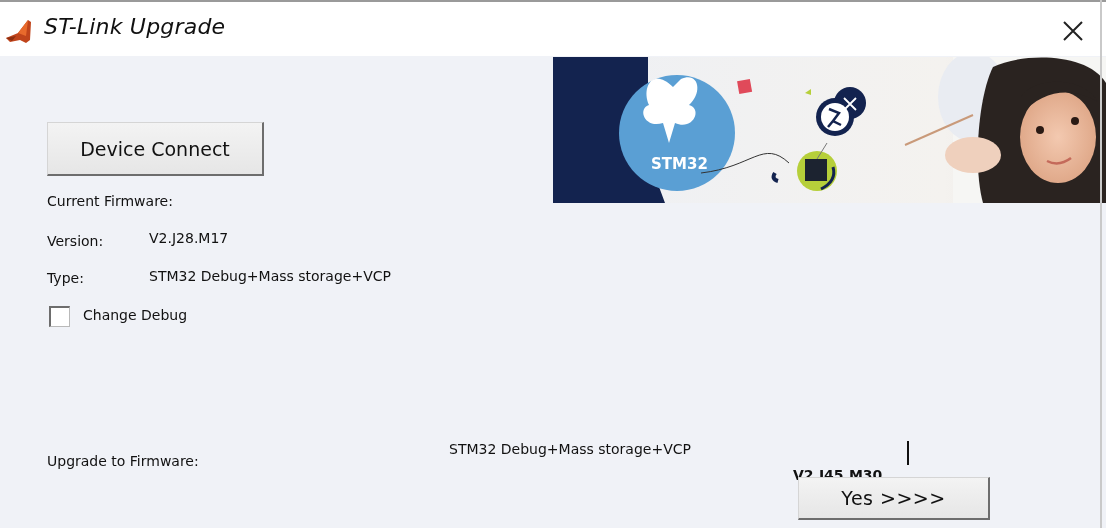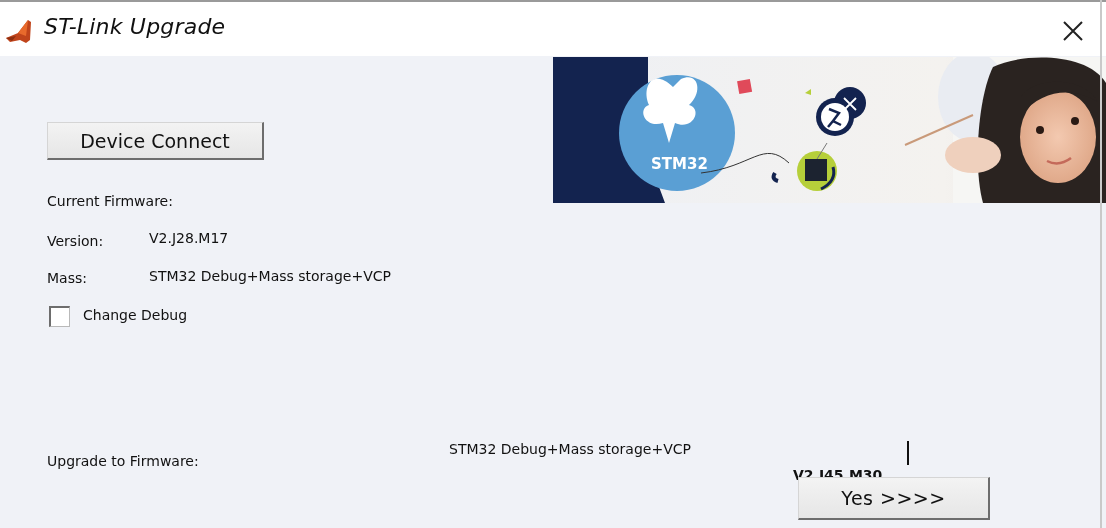--- a/index.html
+++ b/index.html
@@ -37,21 +37,21 @@
     position: absolute;
     background: linear-gradient(#f3f3f3, #e6e6e6);
     border: 1px solid #d5d5d5;
     border-right: 2px solid #6d6d6d;
     border-bottom: 2px solid #6d6d6d;
     box-sizing: border-box;
     font-size: 19px; color: #111;
     display: flex; align-items: center; justify-content: center;
     cursor: pointer;
   }
-  .btn-connect { left: 47px; top: 122px; width: 217px; height: 38px; }
+  .btn-connect { left: 47px; top: 122px; width: 217px; height: 54px; }
   .btn-yes { left: 798px; top: 477px; width: 192px; height: 43px; letter-spacing: 0.5px; }
   .label { position: absolute; font-size: 14px; color: #111; white-space: nowrap; }
   .checkbox {
     position: absolute; left: 49px; top: 306px; width: 21px; height: 21px;
     background: #fff; border: 1px solid #b9b9b9;
     border-left: 2px solid #6d6d6d; border-top: 2px solid #6d6d6d;
     box-sizing: border-box; cursor: pointer;
   }
   .banner {
     position: absolute; left: 518px; top: 57px; width: 558px; height: 146px;
@@ -122,21 +122,21 @@
     <circle cx="522" cy="64" r="4" fill="#2a1a14"></circle>
     <path d="M494 104 q12 6 24 -3" stroke="#c46a5a" stroke-width="2.5" fill="none"></path>
     <ellipse cx="420" cy="98" rx="28" ry="18" fill="#efd0bd"></ellipse>
     <path d="M352 88 L 420 58" stroke="#c99a7a" stroke-width="2"></path>
   </svg>
 </div>
 
 <span class="label" style="left:47px; top:193px;">Current Firmware:</span>
 <span class="label" style="left:47px; top:233px;">Version:</span>
 <span class="label" style="left:149px; top:230px;">V2.J28.M17</span>
-<span class="label" style="left:47px; top:270px;">Mass:</span>
+<span class="label" style="left:47px; top:270px;">Type:</span>
 <span class="label" style="left:149px; top:268px;">STM32 Debug+Mass storage+VCP</span>
 
 <div class="checkbox"></div>
 <span class="label" style="left:83px; top:307px;">Change Debug</span>
 
 <span class="label" style="left:47px; top:453px;">Upgrade to Firmware:</span>
 <span class="label" style="left:449px; top:441px;">STM32 Debug+Mass storage+VCP</span>
 <span class="label" style="left:793px; top:467px;font-weight:bold;">V2.J45.M30</span>
 <div class="caret"></div>
 

